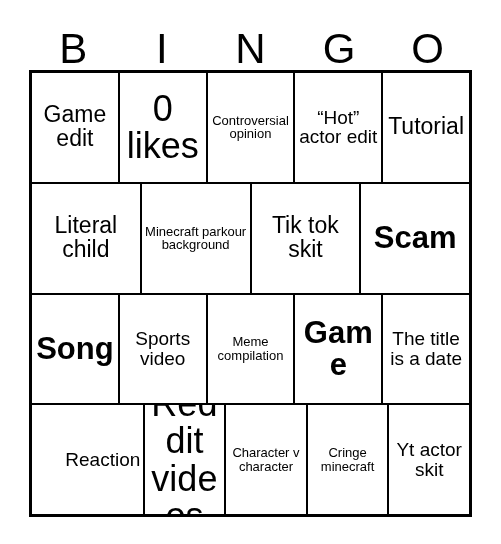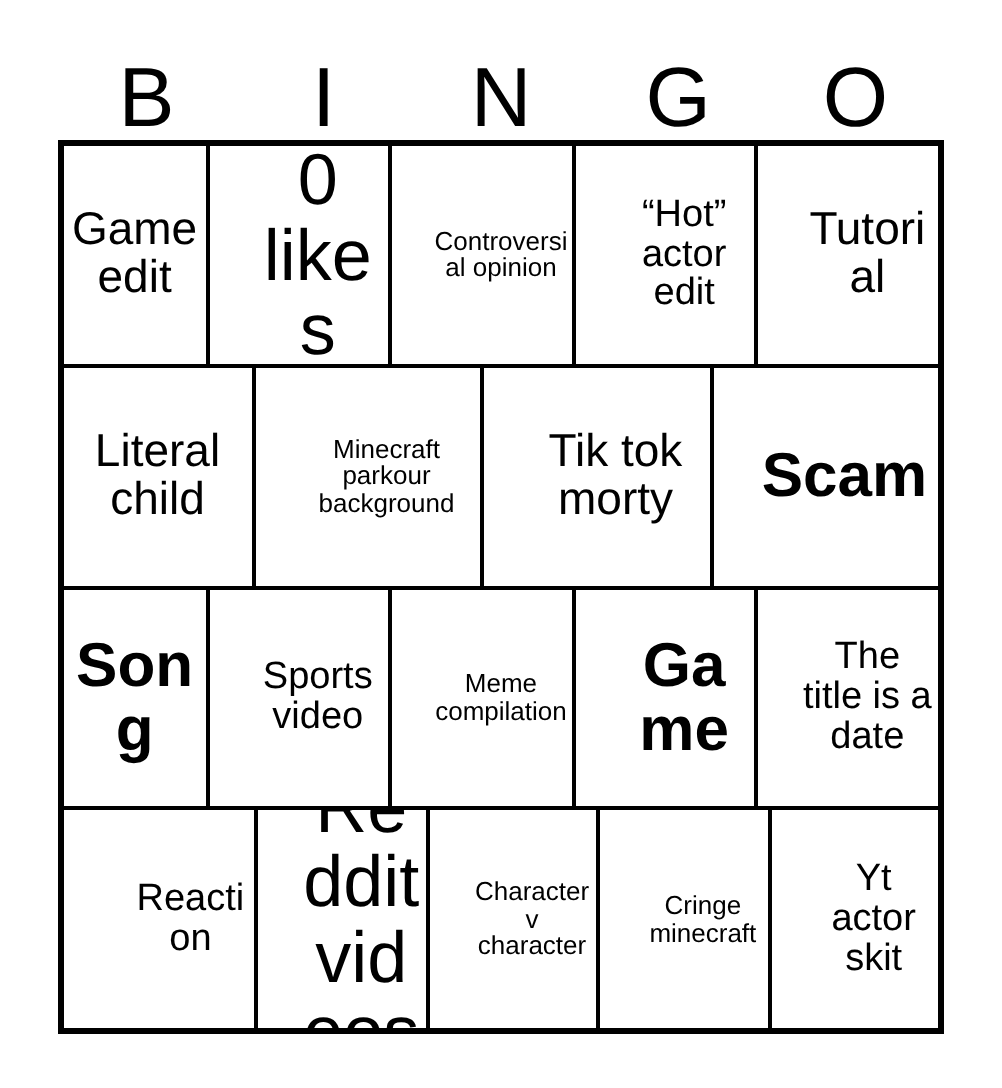--- a/index.html
+++ b/index.html
@@ -54,21 +54,20 @@
     box-sizing: border-box;
     border: 3px solid #000000;
     display: flex;
     flex-direction: column;
   }
   .grid-row {
     flex: 1 1 0;
     display: flex;
     min-height: 0;
     border-bottom: 2px solid #000000;
-    gap: 19px;
   }
   .grid-row:last-child {
     border-bottom: none;
     margin-left: 31px;
   }
   .cell {
     flex: 1 1 0;
     min-width: 0;
     border-right: 2px solid #000000;
     display: flex;
@@ -141,21 +140,21 @@
     </div>
 
     <div class="grid-row">
       <div class="cell">
           <span class="cell-text sz-md">Literal child</span>
         </div>
       <div class="cell">
           <span class="cell-text sz-xs">Minecraft parkour background</span>
         </div>
       <div class="cell">
-          <span class="cell-text sz-md">Tik tok morty</span>
+          <span class="cell-text sz-md">Tik tok skit</span>
         </div>
       <div class="cell">
           <span class="cell-text sz-xl">Scam</span>
         </div>
     </div>
 
 
     <div class="grid-row">
       <div class="cell">
           <span class="cell-text sz-xl">Song</span>

